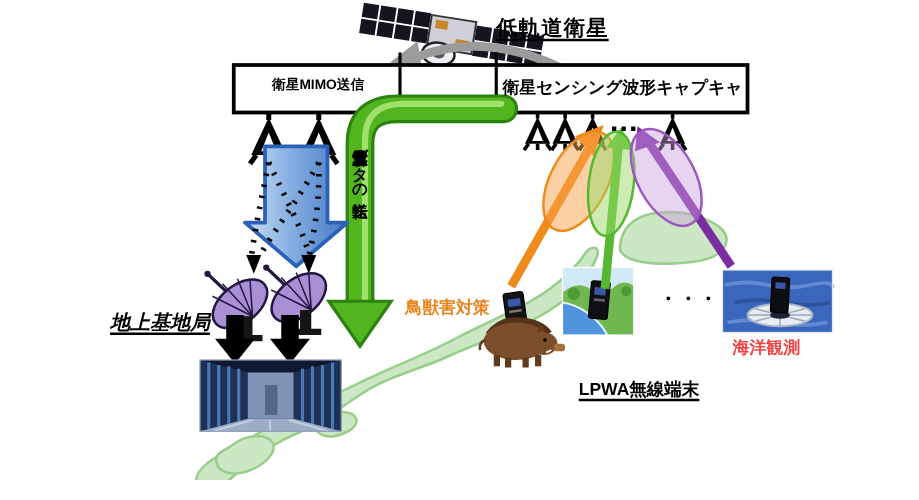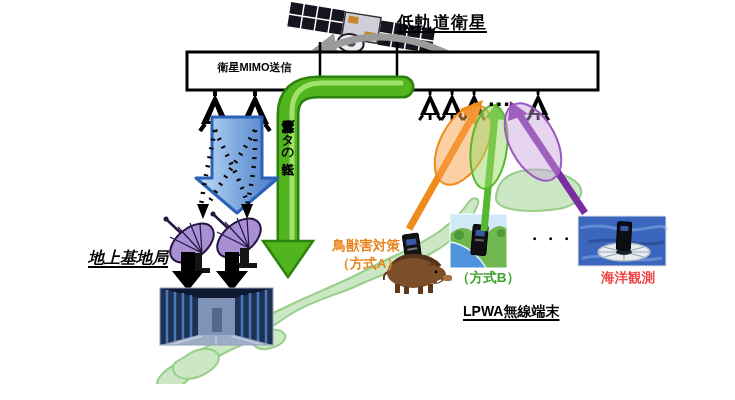--- a/index.html
+++ b/index.html
@@ -15,21 +15,21 @@
   .box-left{left:191px;top:60px;width:127px;font-size:11px;text-align:center;}
   .box-right{left:399px;top:61px;width:198px;font-size:13.5px;text-align:center;}
   .transfer-text{
     left:281px;top:110px;height:145px;font-size:12.5px;
     writing-mode:vertical-rl;text-orientation:mixed;letter-spacing:0px;line-height:14px;
   }
   .ground-label{left:88px;top:248px;font-size:16px;font-style:italic;}
   .lpwa-label{left:463px;top:303px;font-size:14px;}
   .ant-dots{left:487px;top:84px;font-size:24px;letter-spacing:1px;}
   .term-dots{left:527px;top:230px;font-size:15px;letter-spacing:1px;}
-  .term{width:84px;font-size:13.5px;line-height:18px;text-align:right;}
+  .term{width:84px;font-size:13.5px;line-height:18px;}
   .term-a{left:316px;top:237px;color:#e8831c;}
   .term-b{left:436px;top:269px;color:#3fa32e;}
   .term-x{left:571px;top:269px;color:#ef4444;}
 </style>
 </head>
 <body>
 
 <div id="canvas">
 
   <svg class="layer" viewBox="0 0 735 400">
@@ -207,30 +207,29 @@
     </g>
     <g>
       <line x1="585" y1="213" x2="519" y2="114" stroke="#7a2da0" stroke-width="7"></line>
       <polygon points="510,101 508,121 528,114" fill="#7a2da0"></polygon>
       <ellipse cx="533" cy="142" rx="23" ry="42" transform="rotate(-28,533,142)" fill="#c9a0dd" fill-opacity="0.45" stroke="#9b59c0" stroke-width="2"></ellipse>
     </g>
   </svg>
 
   <div class="lbl underline sat-label">低軌道衛星</div>
   <div class="lbl box-left">衛星MIMO送信</div>
+  <div class="lbl box-right">衛星センシング波形キャプキャ</div>
   <div class="lbl ant-dots">…</div>
   <div class="lbl transfer-text">大容量波形データの転送</div>
   <div class="lbl underline ground-label">地上基地局</div>
 
   <div class="lbl center term term-a">
     <div>鳥獣害対策</div>
-    <div>（方式A）</div>
   </div>
   <div class="lbl center term term-b">
-    <div>（方式B）</div>
   </div>
   <div class="lbl center term term-x">
     <div>海洋観測</div>
   </div>
 
   <div class="lbl term-dots">・・・</div>
   <div class="lbl underline lpwa-label">LPWA無線端末</div>
 </div>
 
 </body></html>

